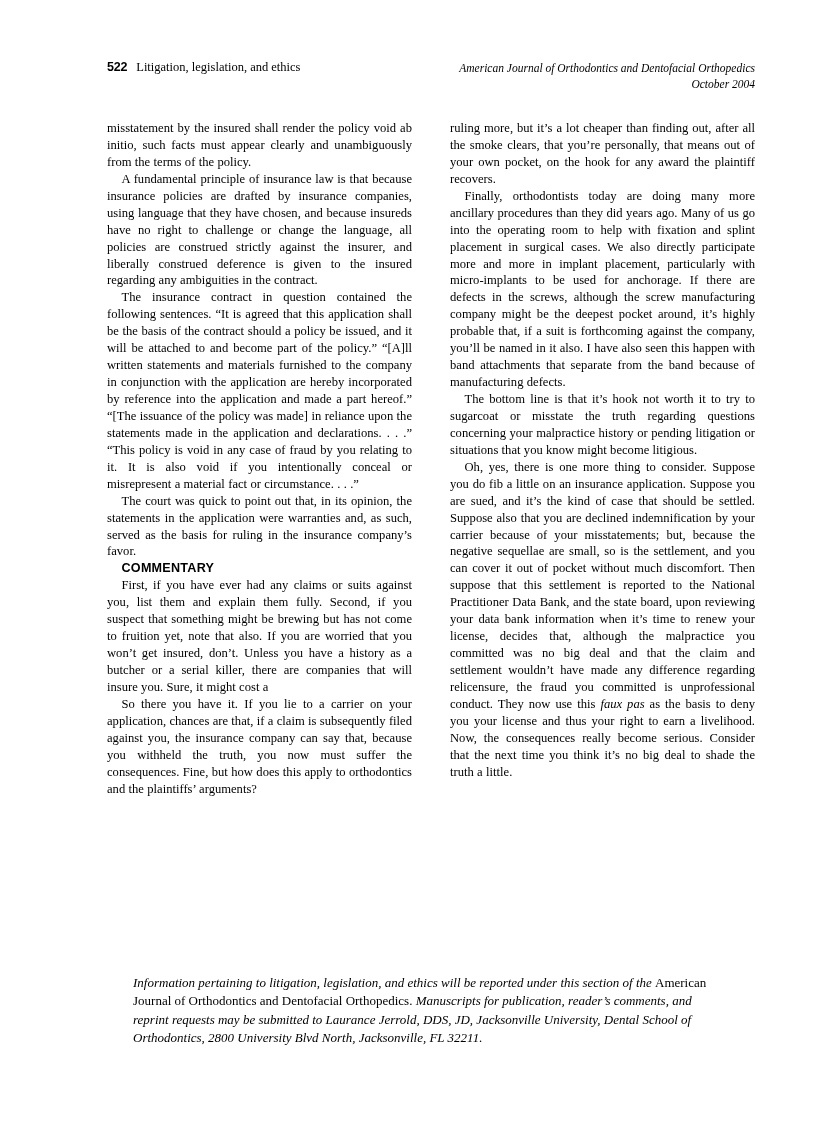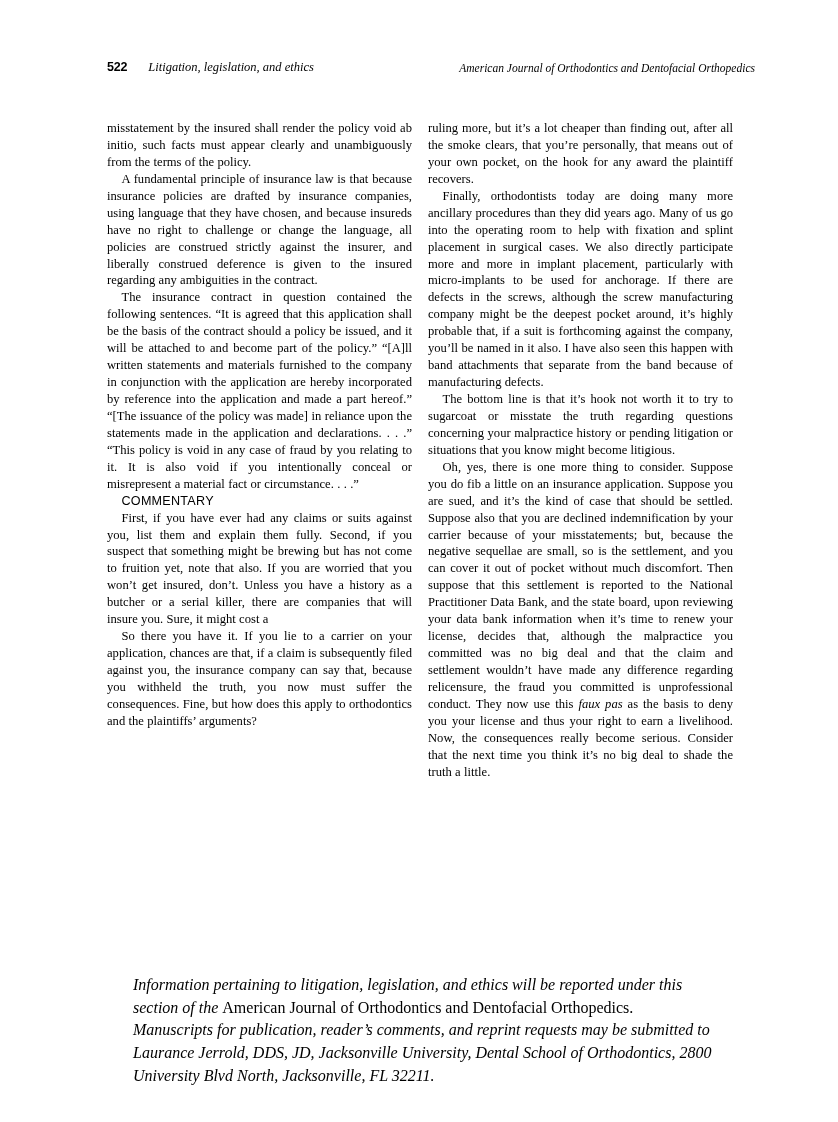--- a/index.html
+++ b/index.html
@@ -24,111 +24,112 @@
     left: 107px;
     top: 60px;
     width: 648px;
     display: flex;
     justify-content: space-between;
     align-items: flex-start;
   }
   .rh-left {
     display: flex;
     align-items: baseline;
-    gap: 21px;
+    gap: 9px;
     white-space: nowrap;
   }
   .folio {
     font-family: "Liberation Sans", "DejaVu Sans", sans-serif;
     font-weight: bold;
     font-size: 12.5px;
     letter-spacing: -0.2px;
   }
   .rh-section {
-    font-style: italic;
     font-size: 12.5px;
   }
   .rh-right {
     text-align: right;
     font-style: italic;
     font-size: 11.5px;
     line-height: 1.42;
     white-space: nowrap;
     margin-left: 18px;
   }
 
   
   .columns {
     position: absolute;
     left: 107px;
     top: 120px;
     width: 648px;
     display: flex;
-    gap: 16px;
+    gap: 38px;
   }
   .col {
     width: 305px;
   }
   .col p {
     margin: 0;
     font-size: 12.6px;
     line-height: 1.345;
     text-align: justify;
     text-indent: 1.15em;
     hyphens: auto;
     -webkit-hyphens: auto;
     word-spacing: 0.015em;
   }
   .col p.noindent {
     text-indent: 0;
   }
   .section-heading {
     font-family: "Liberation Sans", "DejaVu Sans", sans-serif;
-    font-weight: normal;
+    font-weight: bold;
     font-size: 11.6px;
     letter-spacing: 0.25px;
     margin: 14px 0 9px 0;
     text-align: left;
     text-indent: 0;
   }
 
   
   .footnote {
     position: absolute;
     left: 133px;
     top: 974px;
     width: 580px;
-    font-size: 16px;
+    font-size: 13px;
     line-height: 1.42;
     text-align: left;
   }
   .footnote .it { font-style: italic; }
   .footnote .ro { font-style: normal; }
 </style>
 </head>
 <body>
 
 <div class="page">
 
   <div class="running-head">
     <div class="rh-left">
       <span class="folio">522</span>
       <span class="rh-section">Litigation, legislation, and ethics</span>
     </div>
     <div class="rh-right">
       <div>American Journal of Orthodontics and Dentofacial Orthopedics</div>
+      <div>October 2004</div>
     </div>
   </div>
 
   <div class="columns">
 
     <div class="col">
       <p class="noindent">misstatement by the insured shall render the policy void ab initio, such facts must appear clearly and unambiguously from the terms of the policy.</p>
       <p>A fundamental principle of insurance law is that because insurance policies are drafted by insurance companies, using language that they have chosen, and because insureds have no right to challenge or change the language, all policies are construed strictly against the insurer, and liberally construed deference is given to the insured regarding any ambiguities in the contract.</p>
       <p>The insurance contract in question contained the following sentences. “It is agreed that this application shall be the basis of the contract should a policy be issued, and it will be attached to and become part of the policy.” “[A]ll written statements and materials furnished to the company in conjunction with the application are hereby incorporated by reference into the application and made a part hereof.” “[The issuance of the policy was made] in reliance upon the statements made in the application and declarations. . . .” “This policy is void in any case of fraud by you relating to it. It is also void if you intentionally conceal or misrepresent a material fact or circumstance. . . .”</p>
+      <p>The court was quick to point out that, in its opinion, the statements in the application were warranties and, as such, served as the basis for ruling in the insurance company’s favor.</p>
       <p class="section-heading">COMMENTARY</p>
       <p>First, if you have ever had any claims or suits against you, list them and explain them fully. Second, if you suspect that something might be brewing but has not come to fruition yet, note that also. If you are worried that you won’t get insured, don’t. Unless you have a history as a butcher or a serial killer, there are companies that will insure you. Sure, it might cost a</p>
       <p>So there you have it. If you lie to a carrier on your application, chances are that, if a claim is subsequently filed against you, the insurance company can say that, because you withheld the truth, you now must suffer the consequences. Fine, but how does this apply to orthodontics and the plaintiffs’ arguments?</p>
     </div>
 
     <div class="col">
       <p class="noindent">ruling more, but it’s a lot cheaper than finding out, after all the smoke clears, that you’re personally, that means out of your own pocket, on the hook for any award the plaintiff recovers.</p>
       <p>Finally, orthodontists today are doing many more ancillary procedures than they did years ago. Many of us go into the operating room to help with fixation and splint placement in surgical cases. We also directly participate more and more in implant placement, particularly with micro-implants to be used for anchorage. If there are defects in the screws, although the screw manufacturing company might be the deepest pocket around, it’s highly probable that, if a suit is forthcoming against the company, you’ll be named in it also. I have also seen this happen with band attachments that separate from the band because of manufacturing defects.</p>
       <p>The bottom line is that it’s hook not worth it to try to sugarcoat or misstate the truth regarding questions concerning your malpractice history or pending litigation or situations that you know might become litigious.</p>
       <p><span>Oh, yes, there is one more thing to consider. Suppose you do fib a little on an insurance application. Suppose you are sued, and it’s the kind of case that should be settled. Suppose also that you are declined indemnification by your carrier because of your misstatements; but, because the negative sequellae are small, so is the settlement, and you can cover it out of pocket without much discomfort. Then suppose that this settlement is reported to the National Practitioner Data Bank, and the state board, upon reviewing your data bank information when it’s time to renew your license, decides that, although the malpractice you committed was no big deal and that the claim and settlement wouldn’t have made any difference regarding relicensure, the fraud you committed is unprofessional conduct. They now use this </span><i>faux pas</i><span> as the basis to deny you your license and thus your right to earn a livelihood. Now, the consequences really become serious. Consider that the next time you think it’s no big deal to shade the truth a little.</span></p>

